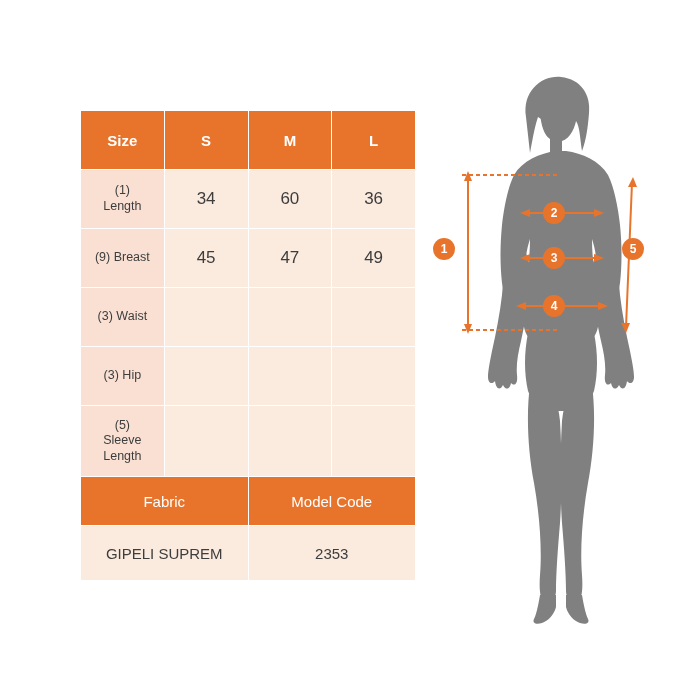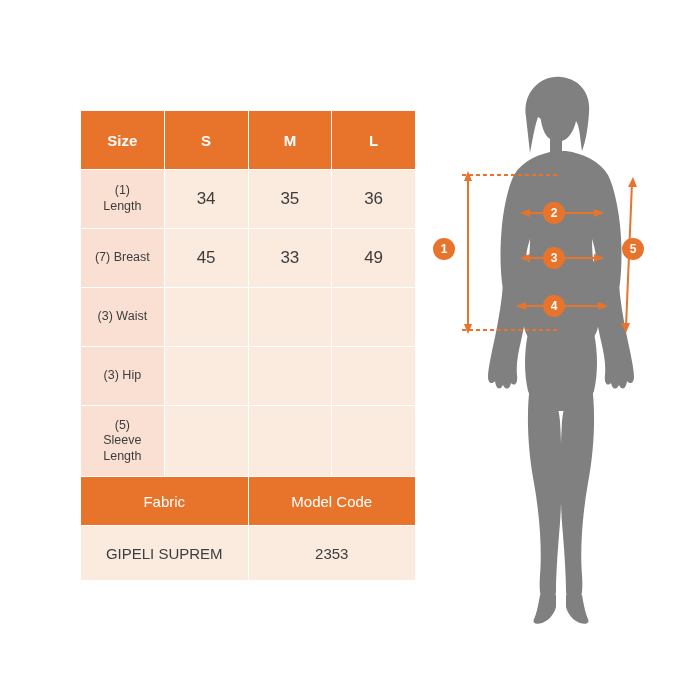--- a/index.html
+++ b/index.html
@@ -117,28 +117,28 @@
         <td>M</td>
         <td>L</td>
       </tr>
 
       <tr>
         <td class="lbl">
           <div>(1)</div>
           <div>Length</div>
         </td>
         <td class="val">34</td>
-        <td class="val">35</td>
+        <td class="val">60</td>
         <td class="val">36</td>
       </tr>
 
       <tr>
-        <td class="lbl">(7) Breast</td>
+        <td class="lbl">(9) Breast</td>
         <td class="val">45</td>
-        <td class="val">33</td>
+        <td class="val">47</td>
         <td class="val">49</td>
       </tr>
 
       <tr>
         <td class="lbl">(3) Waist</td>
         <td class="val empty"></td>
         <td class="val empty"></td>
         <td class="val empty"></td>
       </tr>
 

